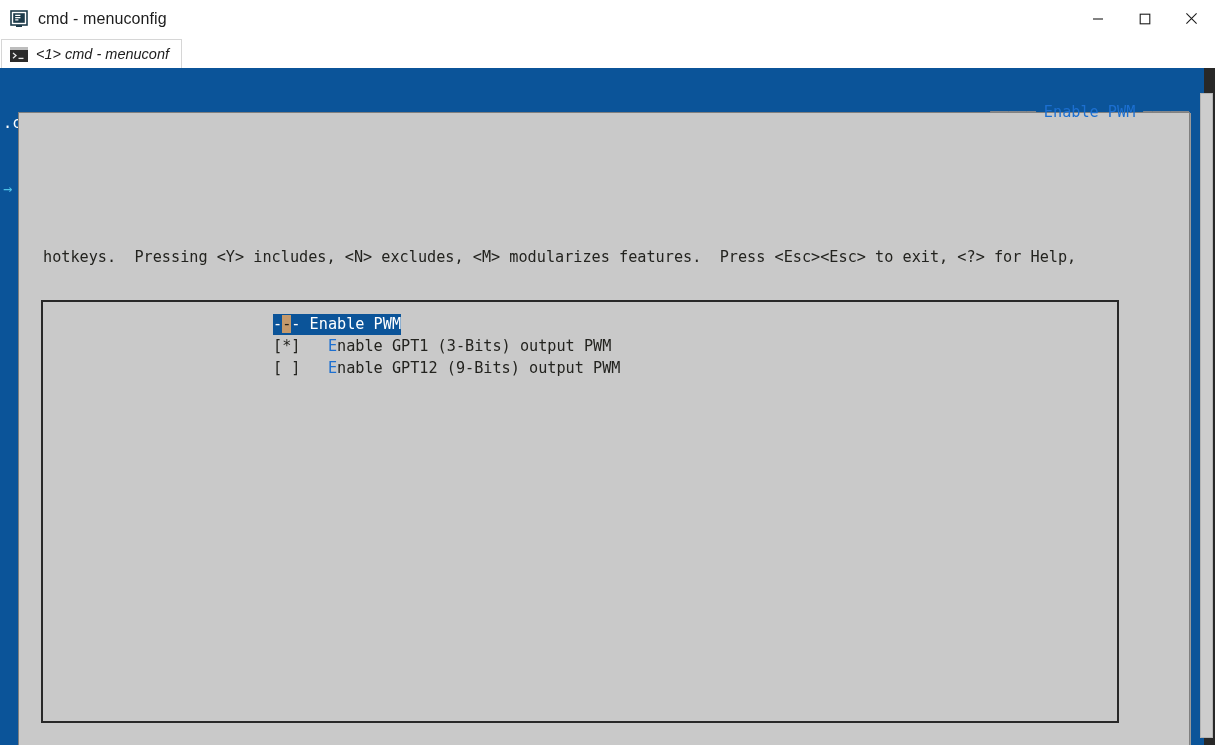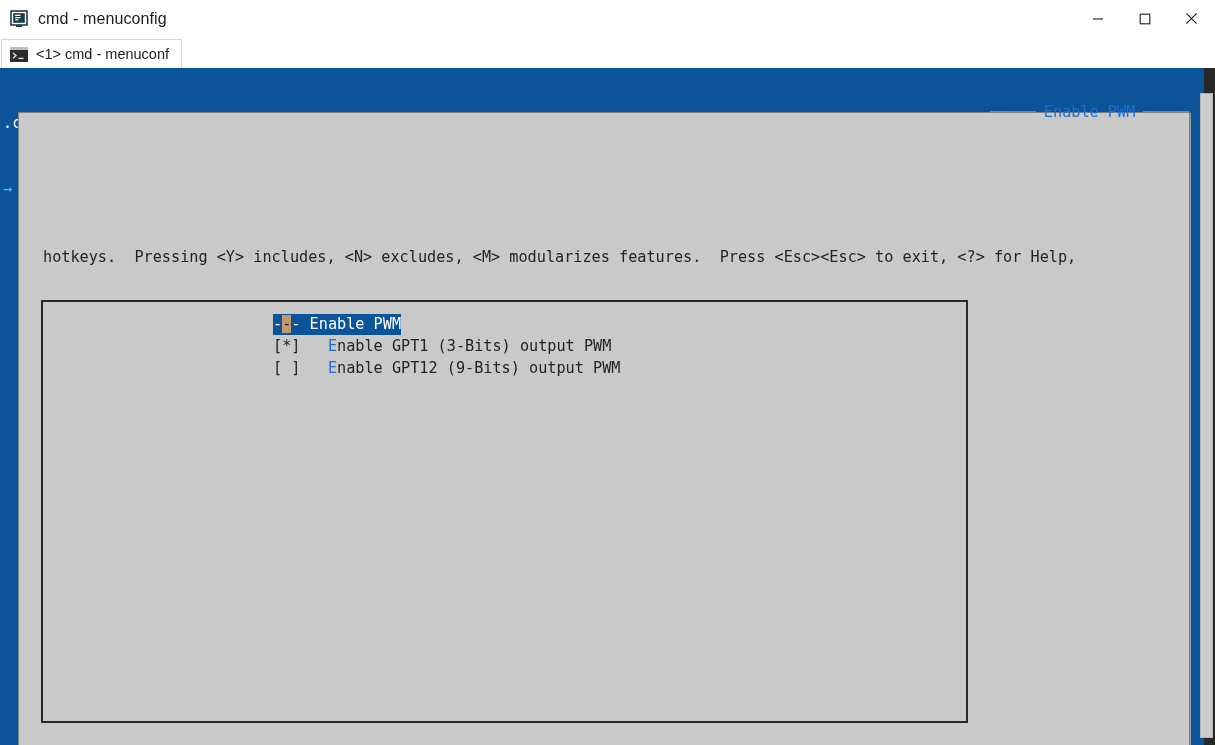--- a/index.html
+++ b/index.html
@@ -84,20 +84,21 @@
   }
   #tab-active .tab-icon {
     width: 18px; height: 15px;
     display: block;
     margin-right: 8px;
   }
   #tab-active .tab-label {
     font-size: 14.5px;
     color: #1d1d1d;
     white-space: nowrap;
+    font-style: italic;
   }
 
   
   #tab-tools {
     position: absolute;
     right: 4px;
     top: 39px;
     height: 28px;
     display: flex;
     align-items: center;
@@ -219,21 +220,21 @@
     line-height: 22px;
     white-space: pre;
     font-family: "DejaVu Sans Mono", monospace;
   }
 
   
   #listbox {
     position: absolute;
     left: 22px;
     top: 187px;
-    width: 927px;
+    width: 1078px;
     height: 423px;
     box-sizing: border-box;
     border: 2px solid #282828;
     background: #c9c9c9;
     overflow: hidden;
   }
   .menu-line {
     position: absolute;
     left: 230px;
     font-size: 15.2px;

